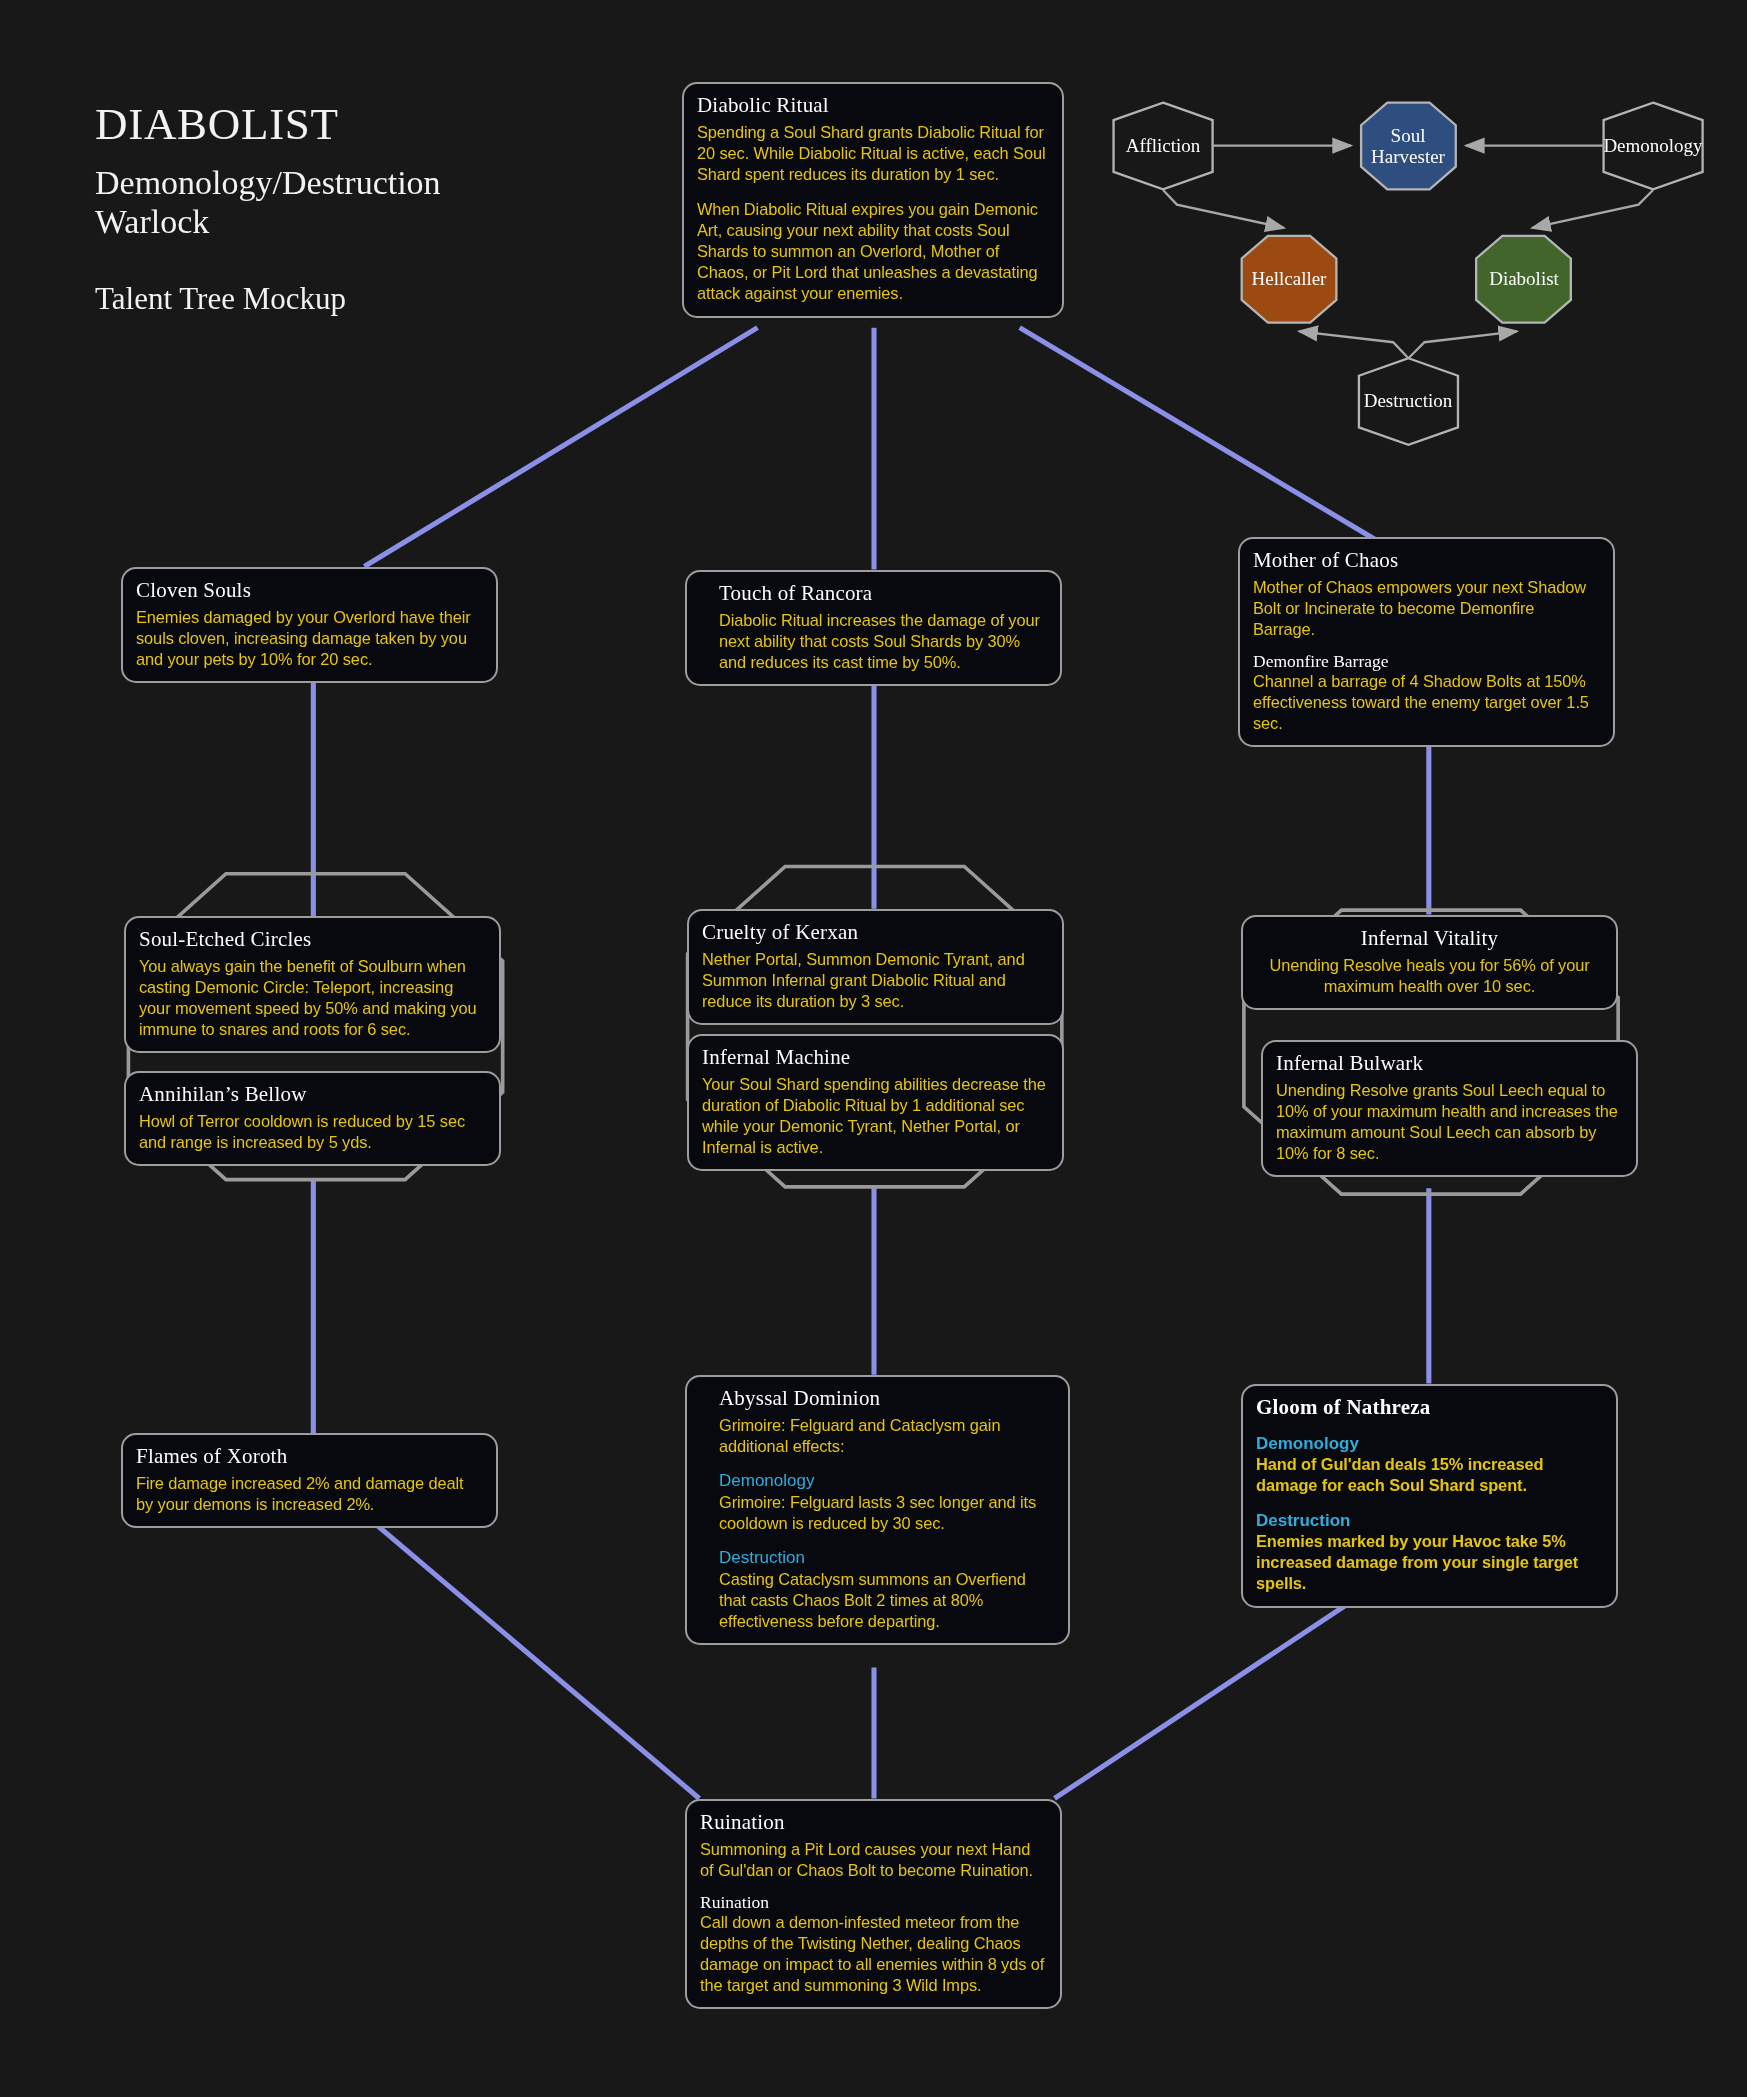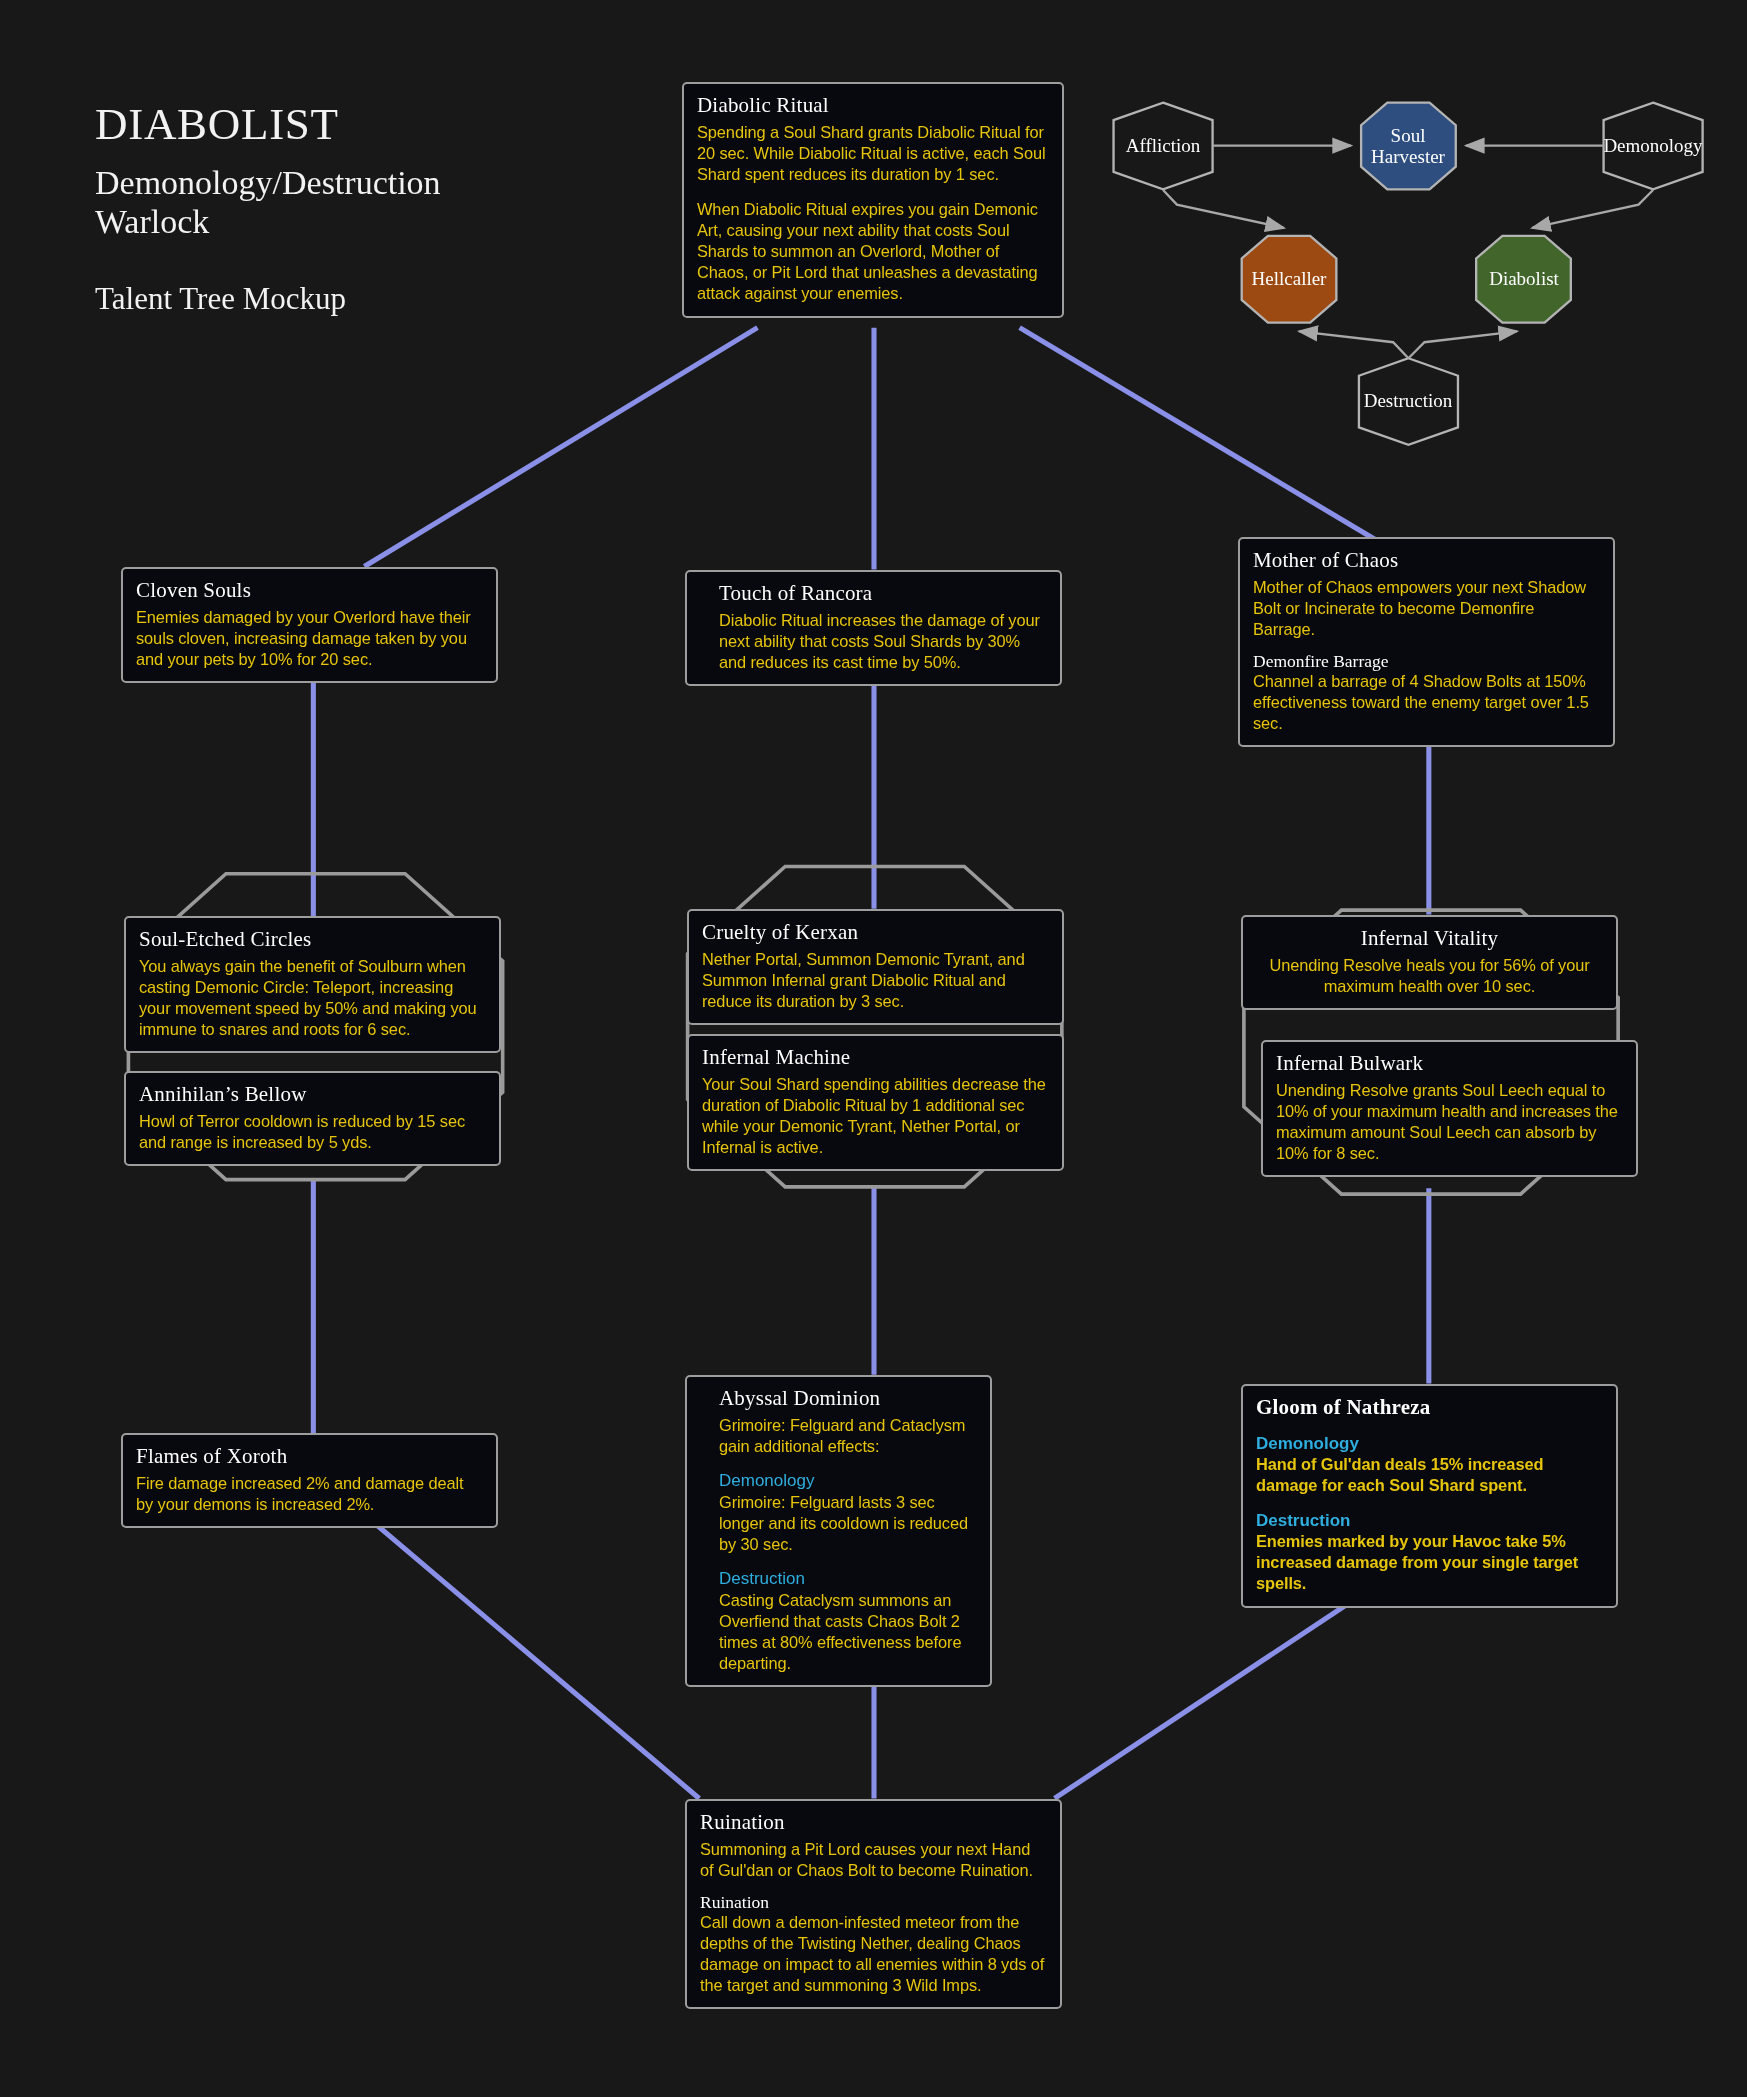--- a/index.html
+++ b/index.html
@@ -71,21 +71,21 @@
   .hexshape {
     stroke: #b4b4b4;
     stroke-width: 3.2;
   }
 
   
   .node {
     position: absolute;
     background: #08080f;
     border: 2.2px solid #9d9d9d;
-    border-radius: 5px;
+    border-radius: 15px;
     box-sizing: border-box;
     padding: 10.2px 13px 11.7px 13px;
   }
   .node-title {
     color: #ffffff;
     font-family: "Liberation Serif", serif;
     font-size: 21px;
     line-height: 1.1;
     letter-spacing: 0.2px;
     margin-bottom: 4.4px;
@@ -268,21 +268,21 @@
     </div>
   </div>
 
   <div class="node" style="left:121px; top:1433px; width:377px;">
     <div class="node-title">Flames of Xoroth</div>
     <div class="node-body">
       <p class="gap-top">Fire damage increased 2% and damage dealt by your demons is increased 2%.</p>
     </div>
   </div>
 
-  <div class="node" style="left:685px; top:1375px; width:307px;padding-left:32px;">
+  <div class="node" style="left:685px; top:1375px; width:385px;padding-left:32px;">
     <div class="node-title">Abyssal Dominion</div>
     <div class="node-body">
       <p class="gap-top">Grimoire: Felguard and Cataclysm gain additional effects:</p>
     </div>
     <div class="spec-head">Demonology</div>
     <div class="node-body">
       <p>Grimoire: Felguard lasts 3 sec longer and its cooldown is reduced by 30 sec.</p>
     </div>
     <div class="spec-head">Destruction</div>
     <div class="node-body">

